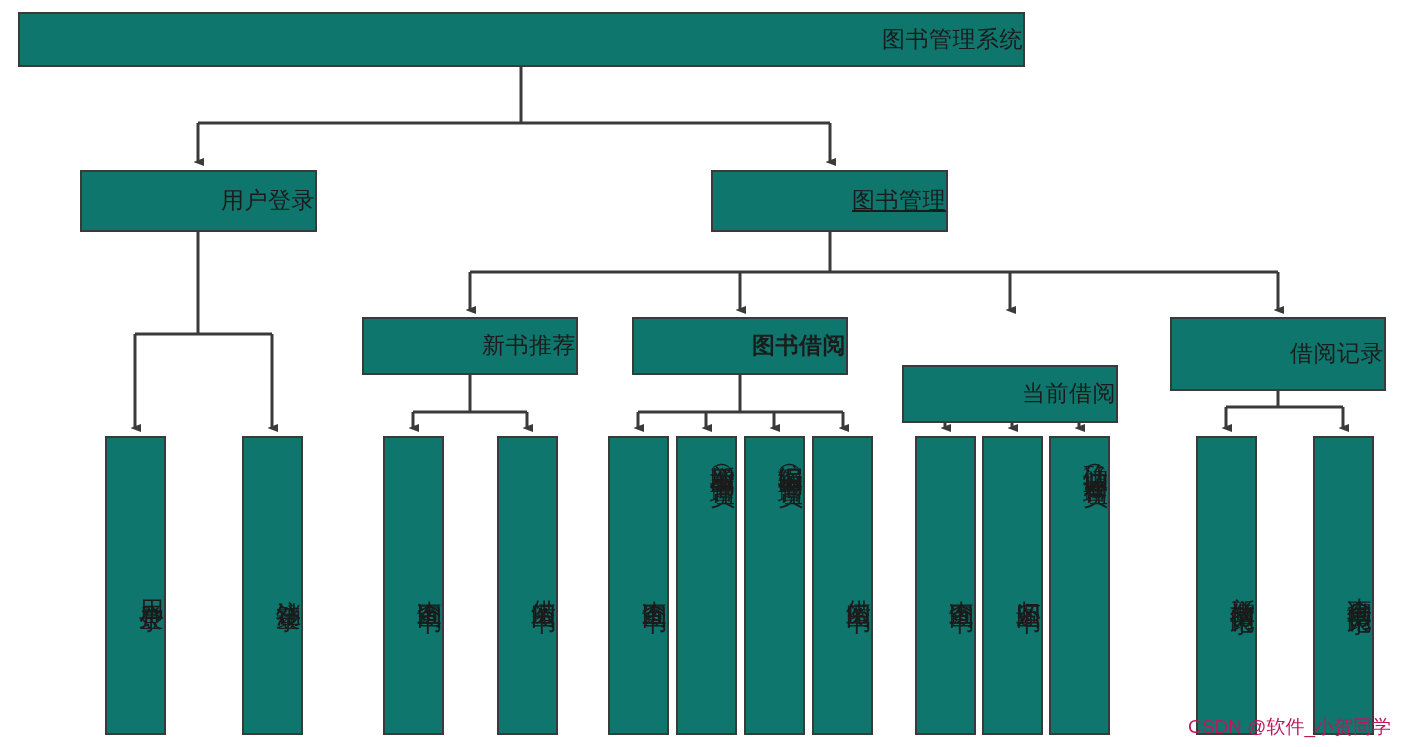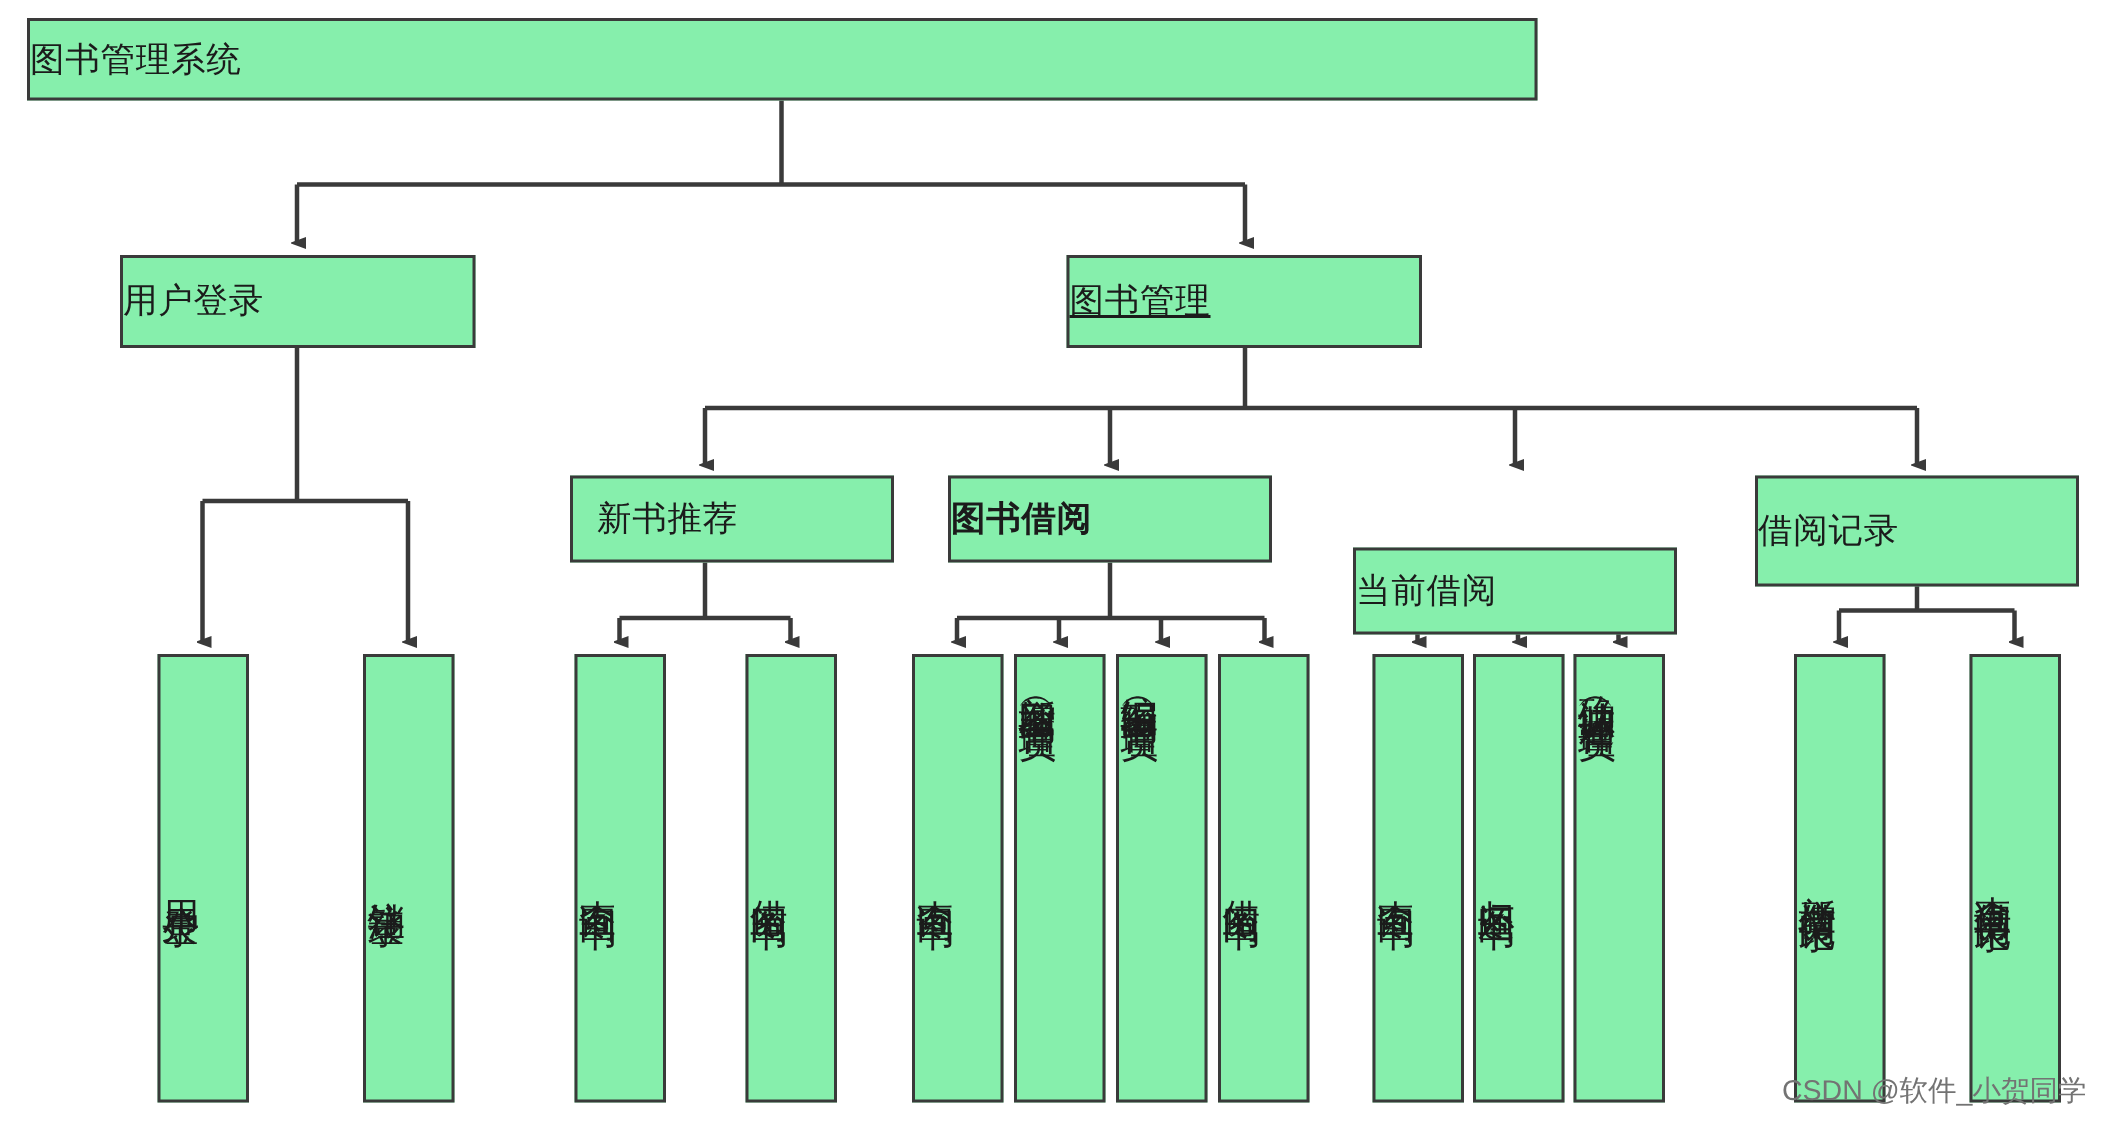--- a/index.html
+++ b/index.html
@@ -21,25 +21,25 @@
     position: absolute;
     left: 0;
     top: 0;
     width: 1405px;
     height: 747px;
   }
   .node {
     position: absolute;
     box-sizing: border-box;
     border: 2px solid #3a3a3a;
-    background: #86efac;
+    background: #0f766e;
     color: #1b1b1b;
     display: flex;
     align-items: center;
-    justify-content: flex-start;
+    justify-content: flex-end;
     text-align: center;
     z-index: 2;
   }
   .node-label {
     display: block;
     line-height: 1.12;
     letter-spacing: 0.5px;
   }
   
   .h-node .node-label {
@@ -60,21 +60,21 @@
   }
   .v-node.centered {
     align-items: center;
     padding-top: 0;
   }
   .watermark {
     position: absolute;
     left: 1188px;
     top: 714px;
     font-size: 19px;
-    color: #737373;
+    color: #be185d;
     white-space: nowrap;
     z-index: 3;
   }
 </style>
 </head>
 <body>
 
 <div id="canvas">
 
   <svg id="wires" viewBox="0 0 1405 747">
@@ -134,21 +134,21 @@
     <span class="node-label">图书管理系统</span>
   </div>
 
   <div class="node h-node" style="left:80px; top:170px; width:237px; height:62px;">
     <span class="node-label">用户登录</span>
   </div>
   <div class="node h-node" style="left:711px; top:170px; width:237px; height:62px;text-decoration:underline;">
     <span class="node-label">图书管理</span>
   </div>
 
-  <div class="node h-node" style="left:380px; top:317px; width:216px; height:58px;padding-left:16px;">
+  <div class="node h-node" style="left:362px; top:317px; width:216px; height:58px;padding-left:16px;">
     <span class="node-label">新书推荐</span>
   </div>
   <div class="node h-node" style="left:632px; top:317px; width:216px; height:58px;font-weight:bold;">
     <span class="node-label">图书借阅</span>
   </div>
   <div class="node h-node" style="left:902px; top:317px; width:216px; height:58px;margin-top:48px;">
     <span class="node-label">当前借阅</span>
   </div>
   <div class="node h-node" style="left:1170px; top:317px; width:216px; height:74px;">
     <span class="node-label">借阅记录</span>

